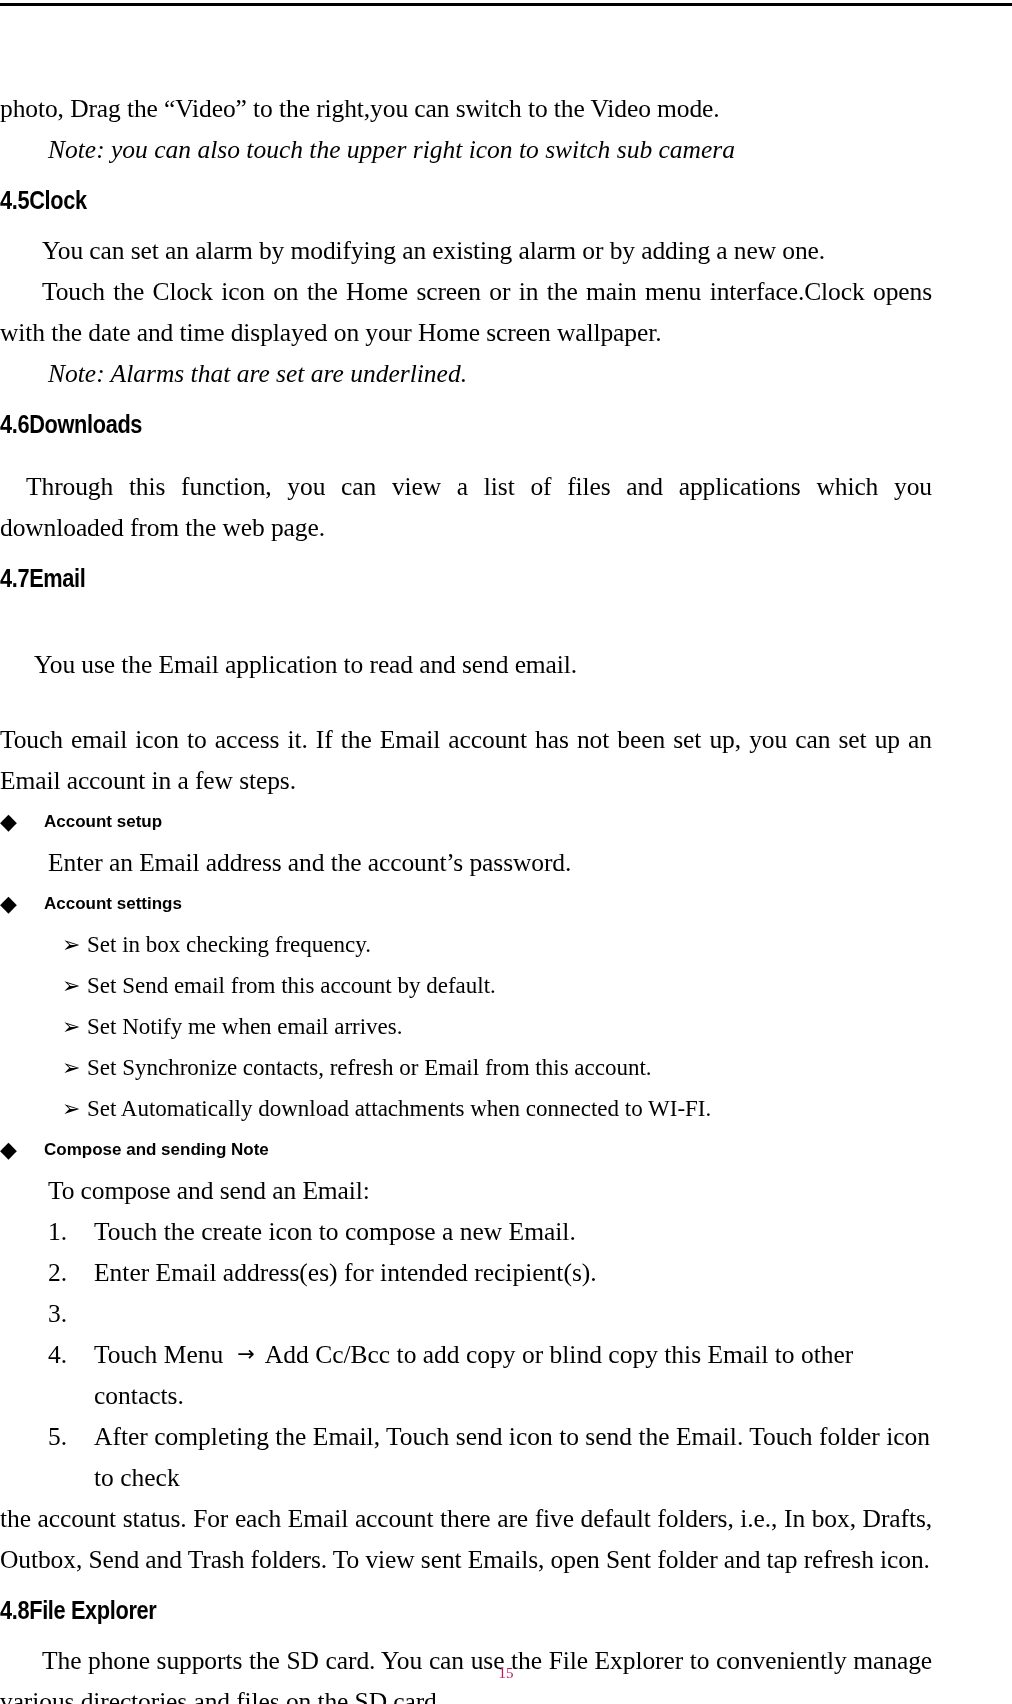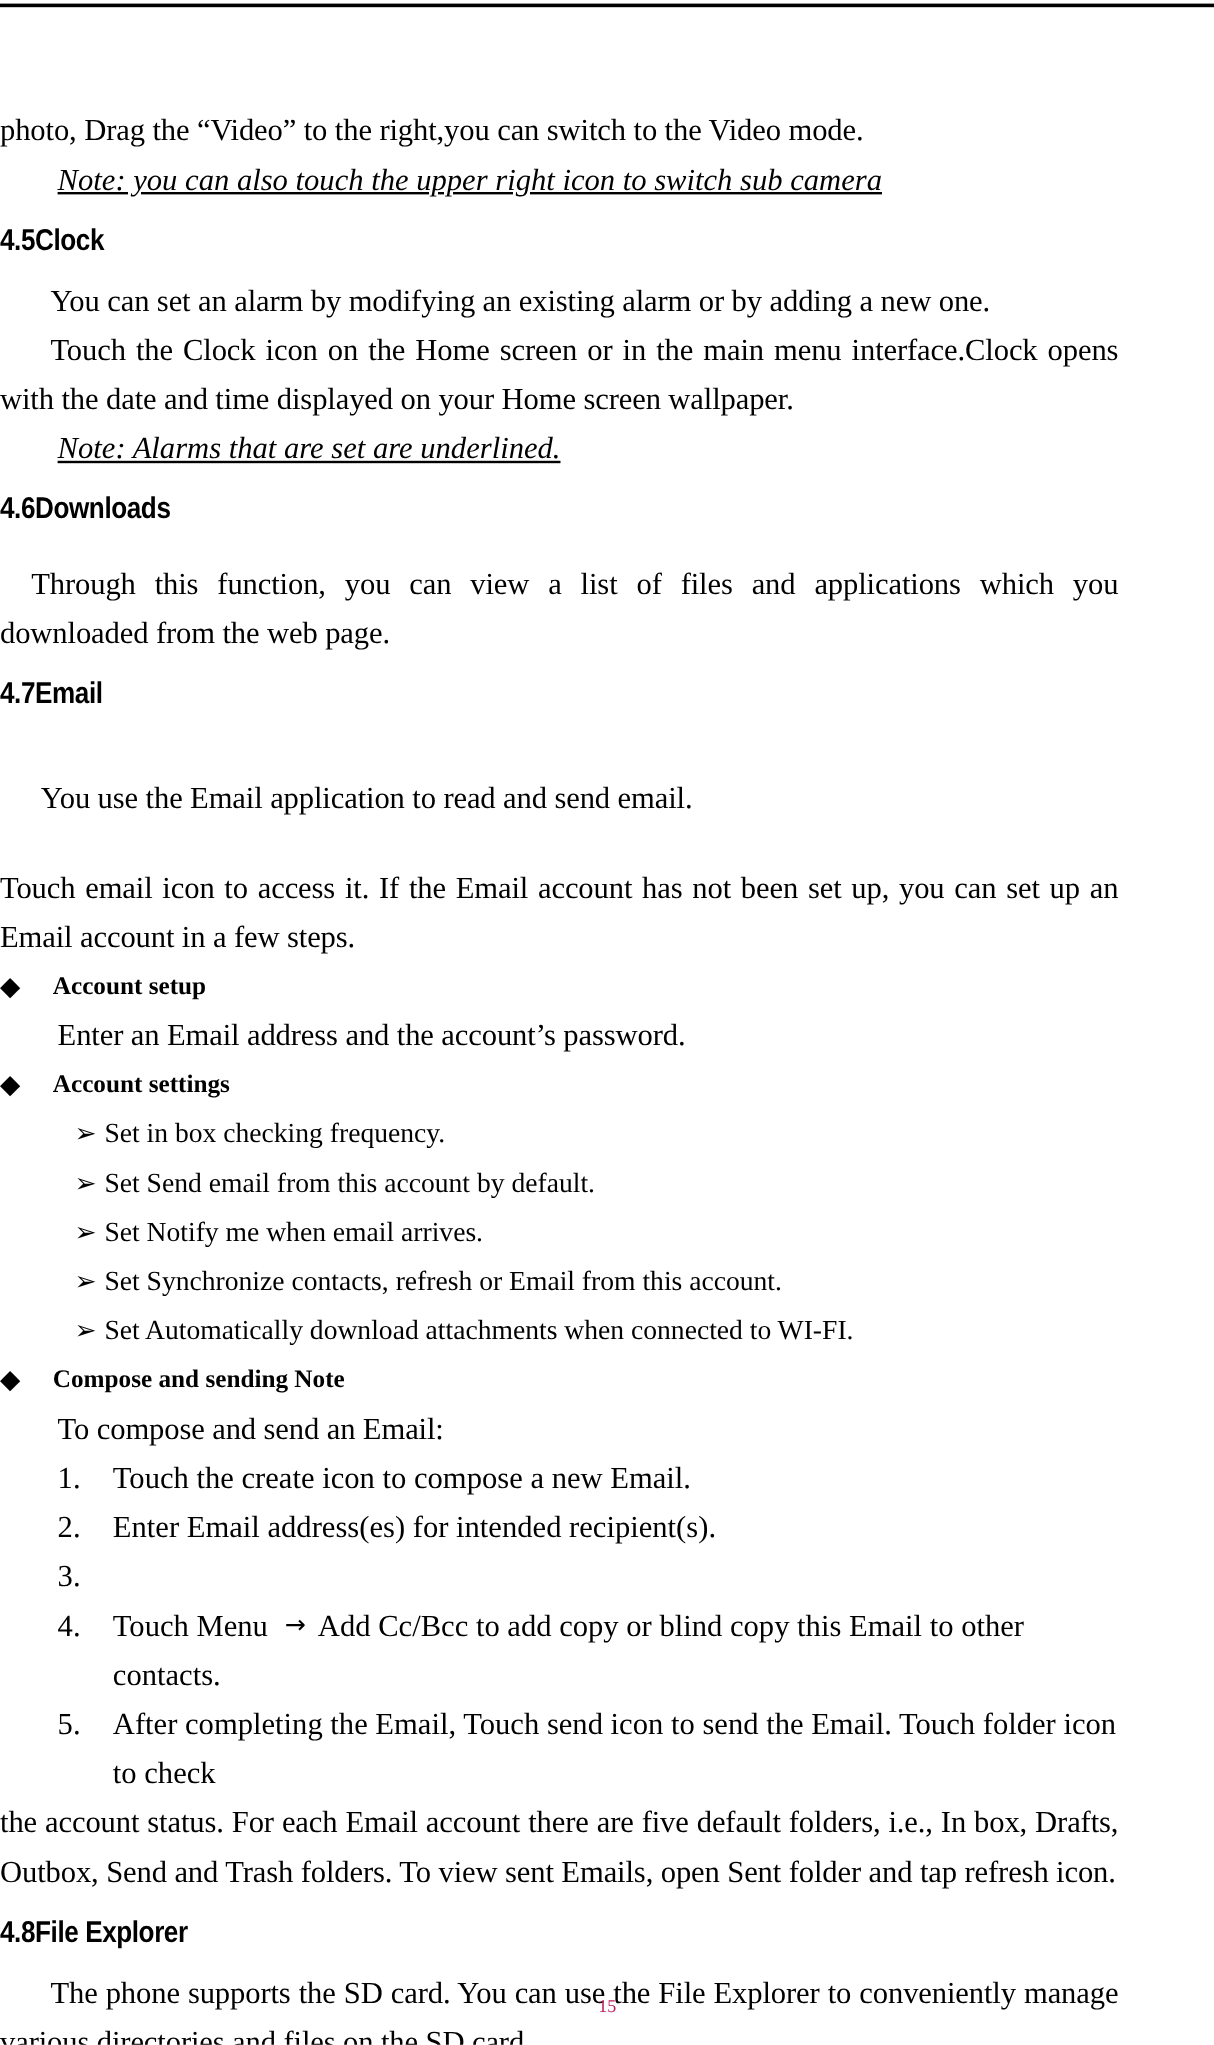--- a/index.html
+++ b/index.html
@@ -48,21 +48,20 @@
     letter-spacing: -0.1px;
   }
   p.body.nojust { text-align: left; }
   .note {
     font-style: italic;
     font-family: "Liberation Serif", "DejaVu Serif", serif;
     font-size: 25.5px;
     line-height: 41px;
     margin: 0;
     padding-left: 48px;
-    text-decoration: underline;
   }
   
   h2.sec {
     margin: 0;
     font-family: "Liberation Sans Narrow", "Liberation Sans", "DejaVu Sans", sans-serif;
     font-weight: bold;
     font-size: 25px;
     line-height: 40px;
     letter-spacing: -0.4px;
     transform: scaleX(0.87);
@@ -79,22 +78,22 @@
   }
   .dia-mark {
     flex: 0 0 auto;
     width: 44px;
     font-size: 22px;
     line-height: 41px;
     color: #000;
   }
   .dia-text {
     font-weight: bold;
-    font-family: Liberation Serif, serif;
-    font-size: 21px;
+    font-family: Liberation Sans, sans-serif;
+    font-size: 17px;
     line-height: 41px;
   }
   
   .arw-item {
     display: flex;
     align-items: flex-start;
     margin: 0;
     padding-left: 62px;
     font-size: 25.5px;
     line-height: 41px;

